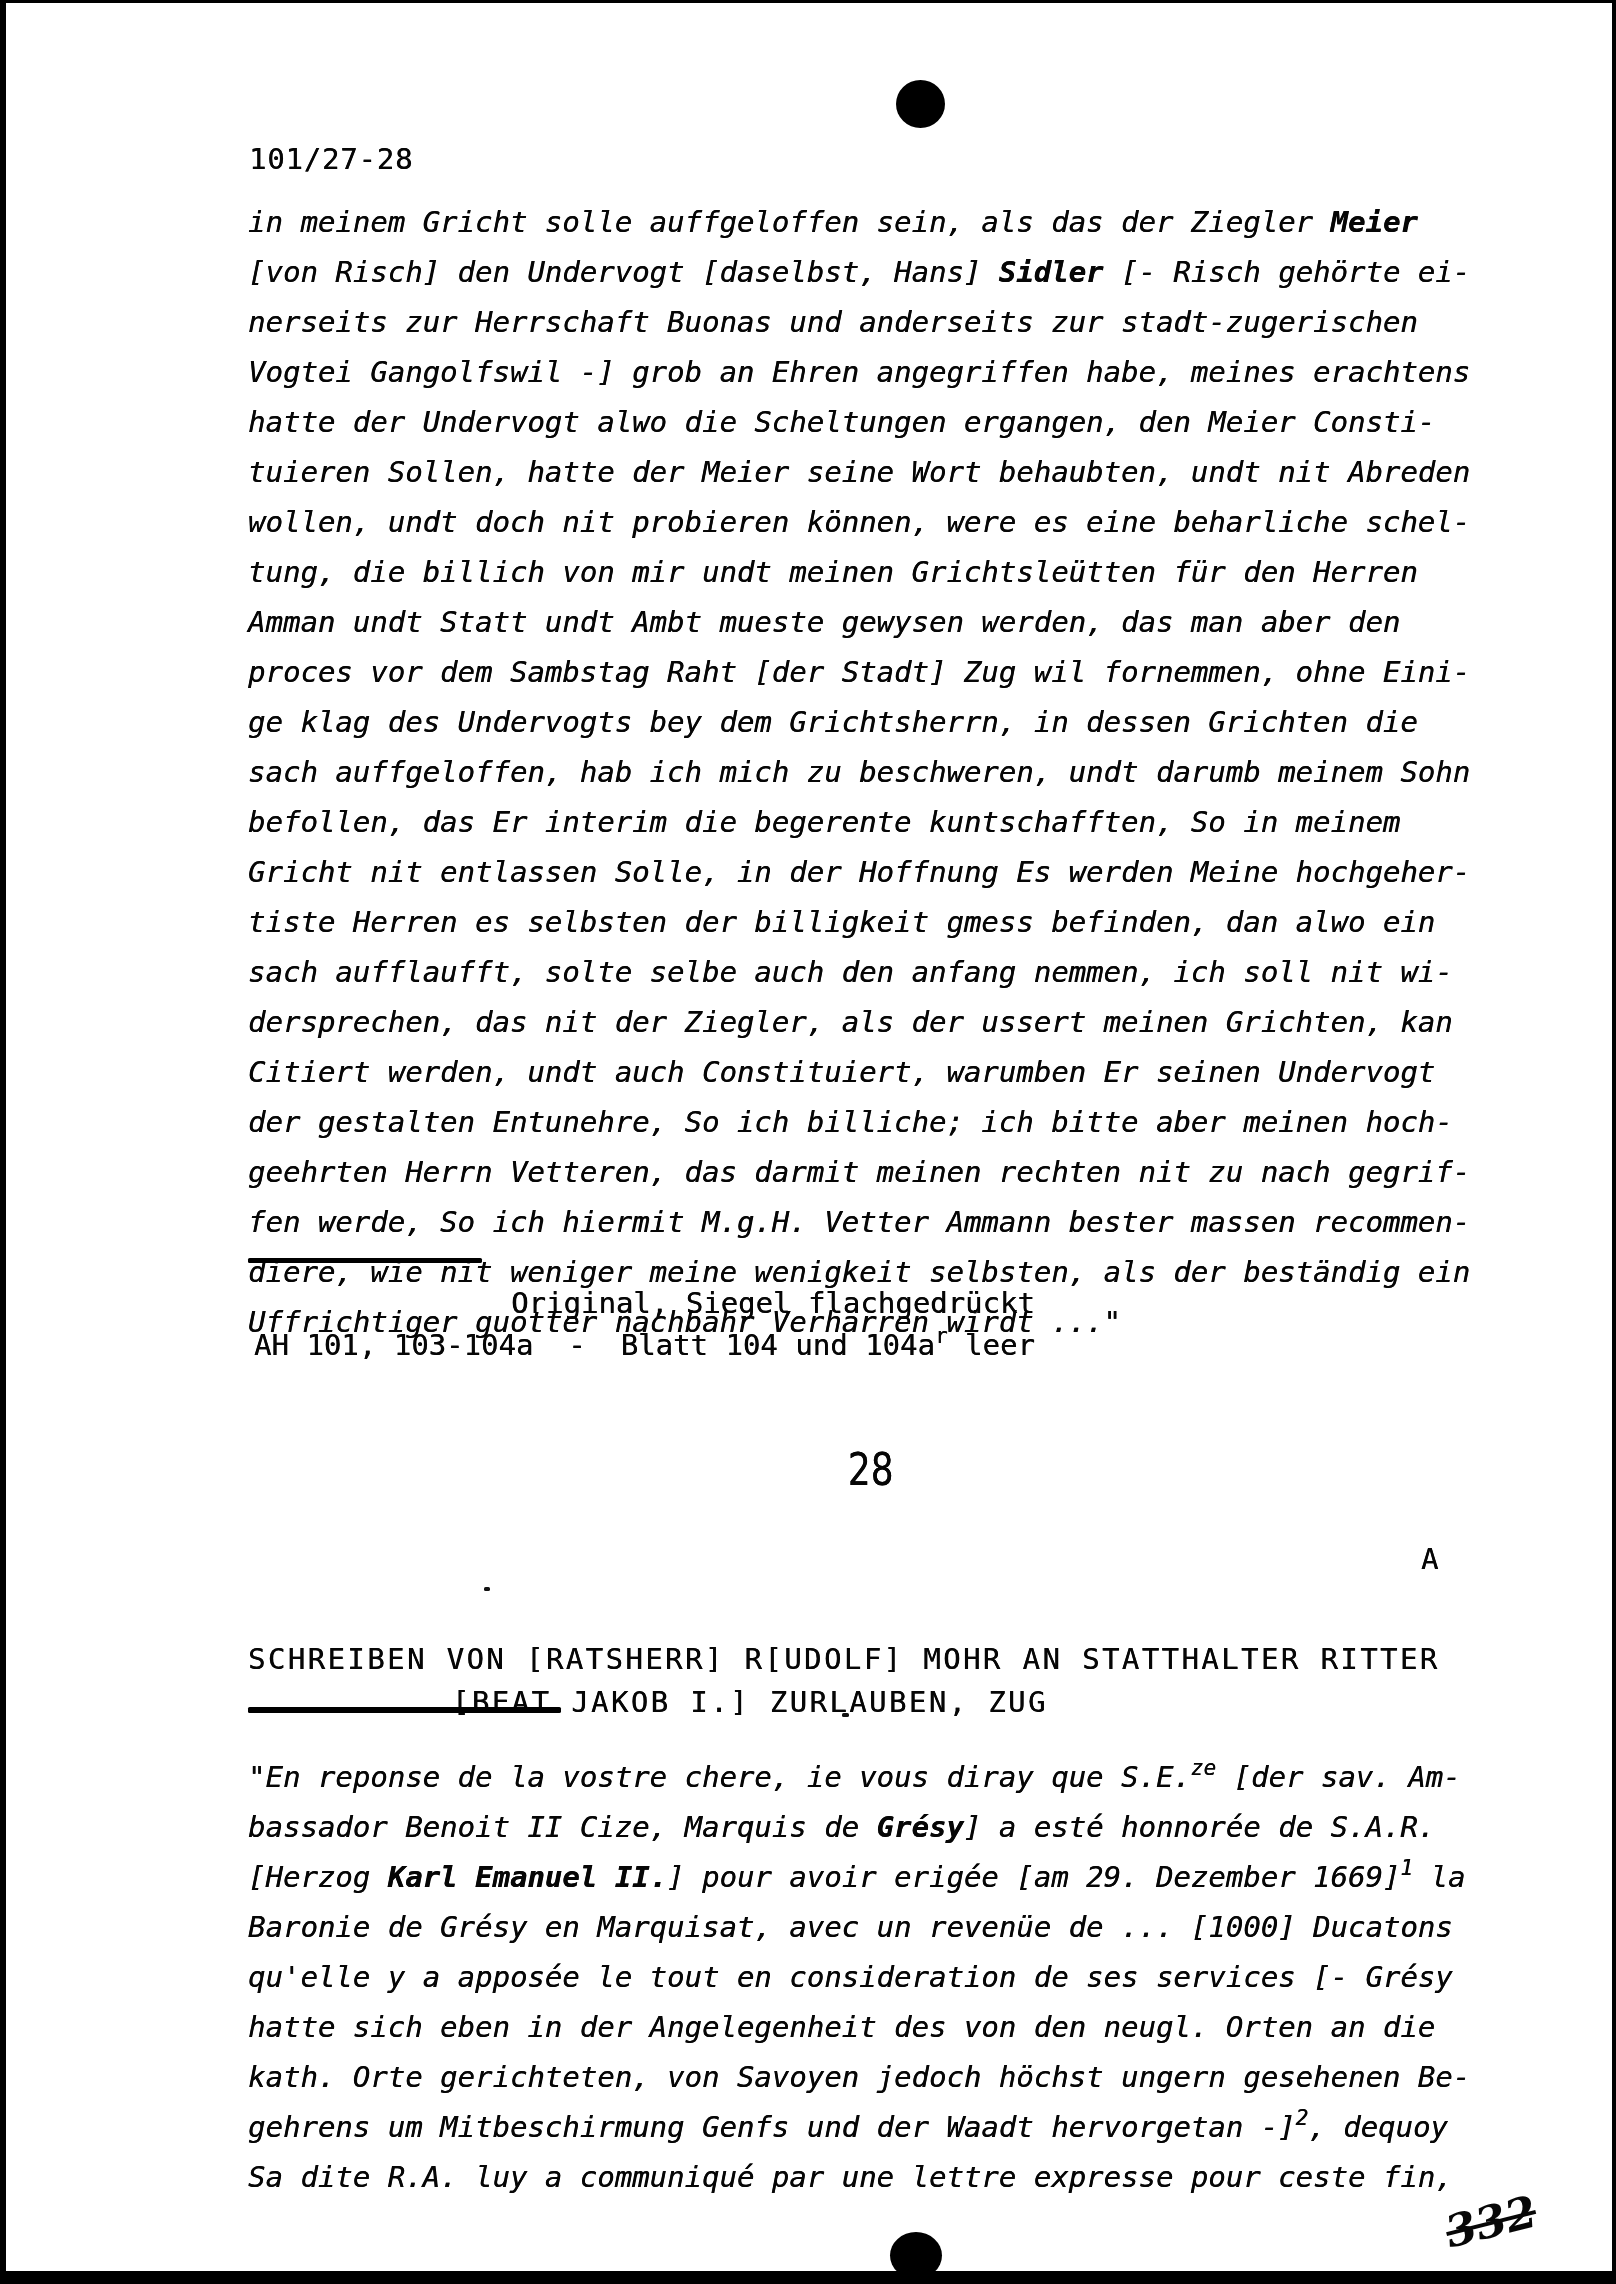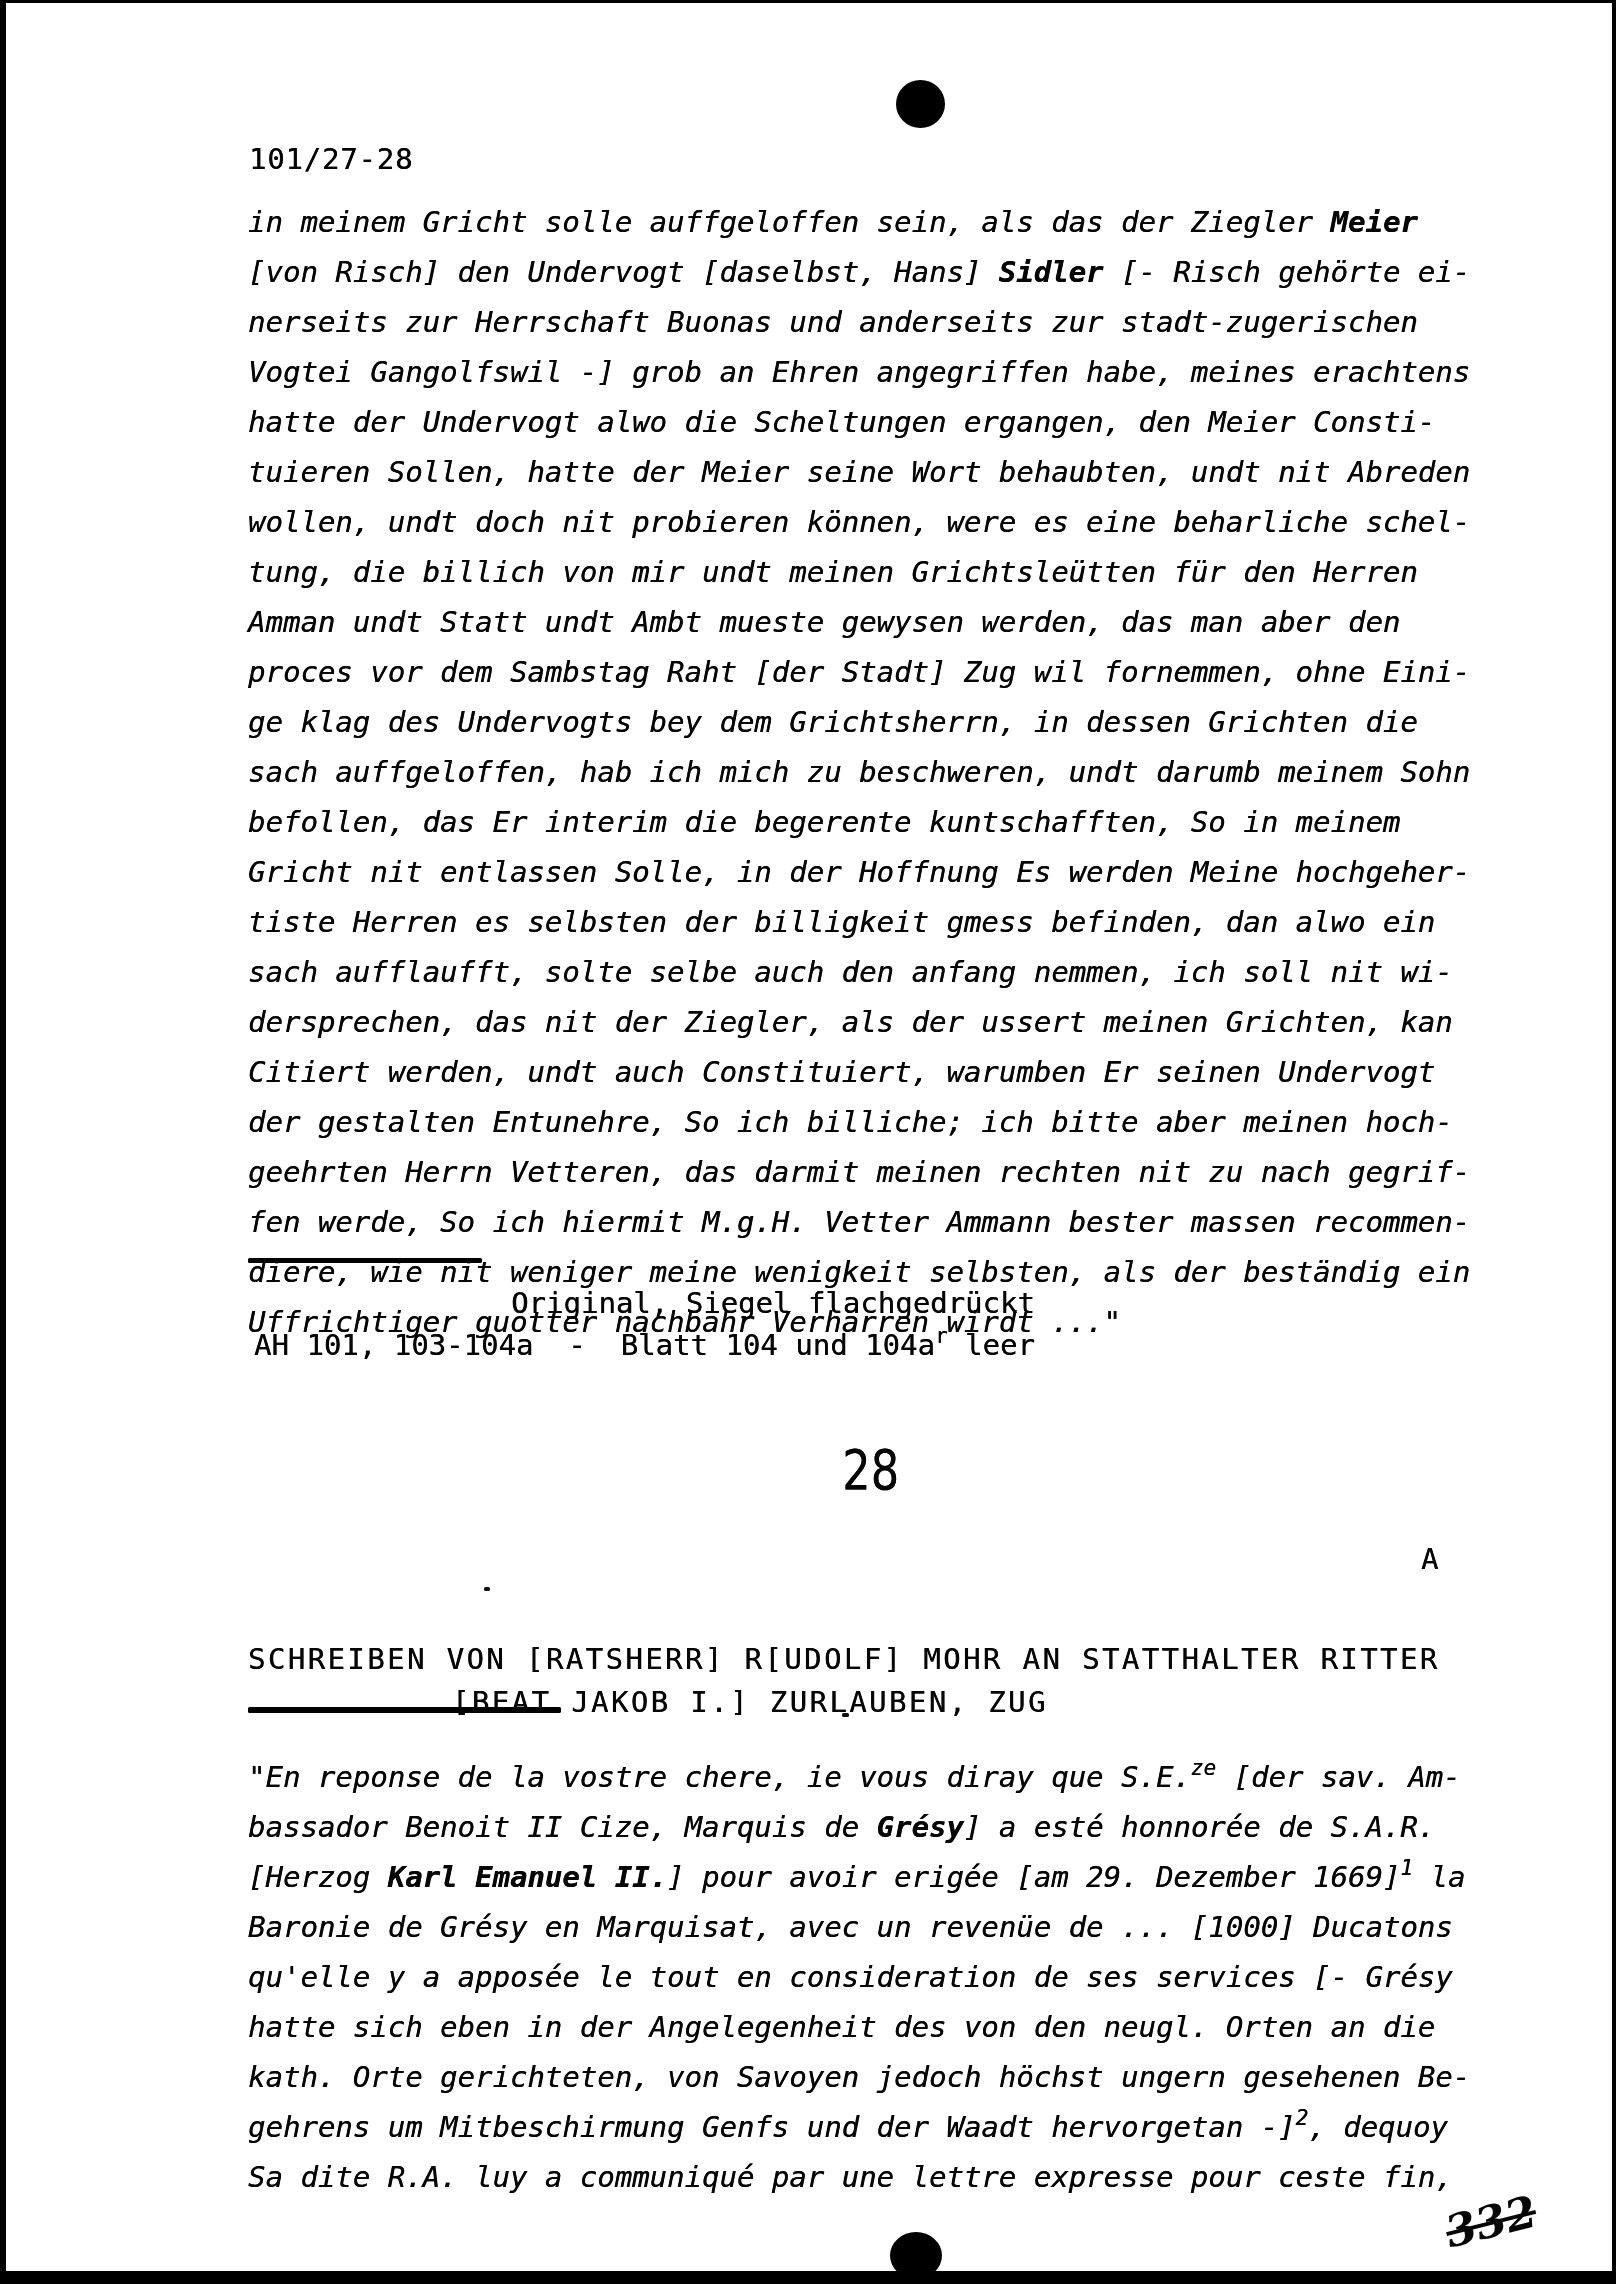--- a/index.html
+++ b/index.html
@@ -36,21 +36,21 @@
   .tline{white-space:pre;margin-top:6px;}
   .page-header{left:249px;top:137px;letter-spacing:0.8px;}
   .german-block{left:248px;top:194px;width:1261px;}
   .rule{position:absolute;background:#000;border-radius:1.6px;}
   .rule-1{left:248px;top:1258px;width:234px;height:4.8px;}
   .rule-2{left:248px;top:1707px;width:313px;height:5.7px;}
   .source-note{left:254px;top:1279px;line-height:36px;text-align:right;}
   .entry-number{
     left:248px;top:1447px;width:1245px;
     text-align:center;font-family:"DejaVu Sans",sans-serif;
-    font-size:56px;line-height:45px;
+    font-size:45px;line-height:45px;
   }
   .entry-number span{display:inline-block;transform:scaleX(0.8);}
   .dateline{left:248px;top:1537px;width:1245px;letter-spacing:2.4px;}
   .doc-marker{position:absolute;left:1173px;top:0;letter-spacing:0;}
   .title-block{left:248px;top:1635px;line-height:37px;letter-spacing:2.4px;}
   .title-block .tline:nth-child(2){padding-left:204px;}
   .french-block{left:248px;top:1749px;width:1261px;}
   .speck{position:absolute;background:#111;}
   .speck-1{left:484px;top:1587px;width:5.7px;height:4px;border-radius:1.6px;}
   .speck-2{left:842px;top:1713px;width:7.3px;height:4px;border-radius:1.6px;}

